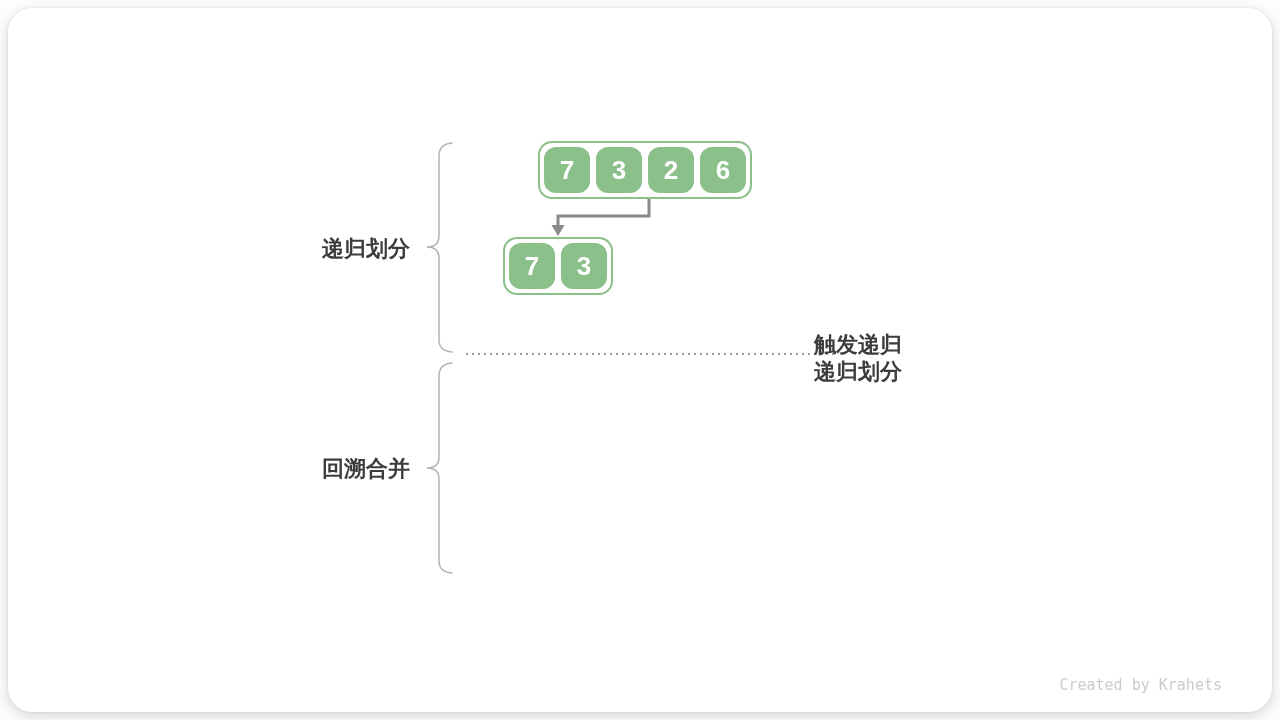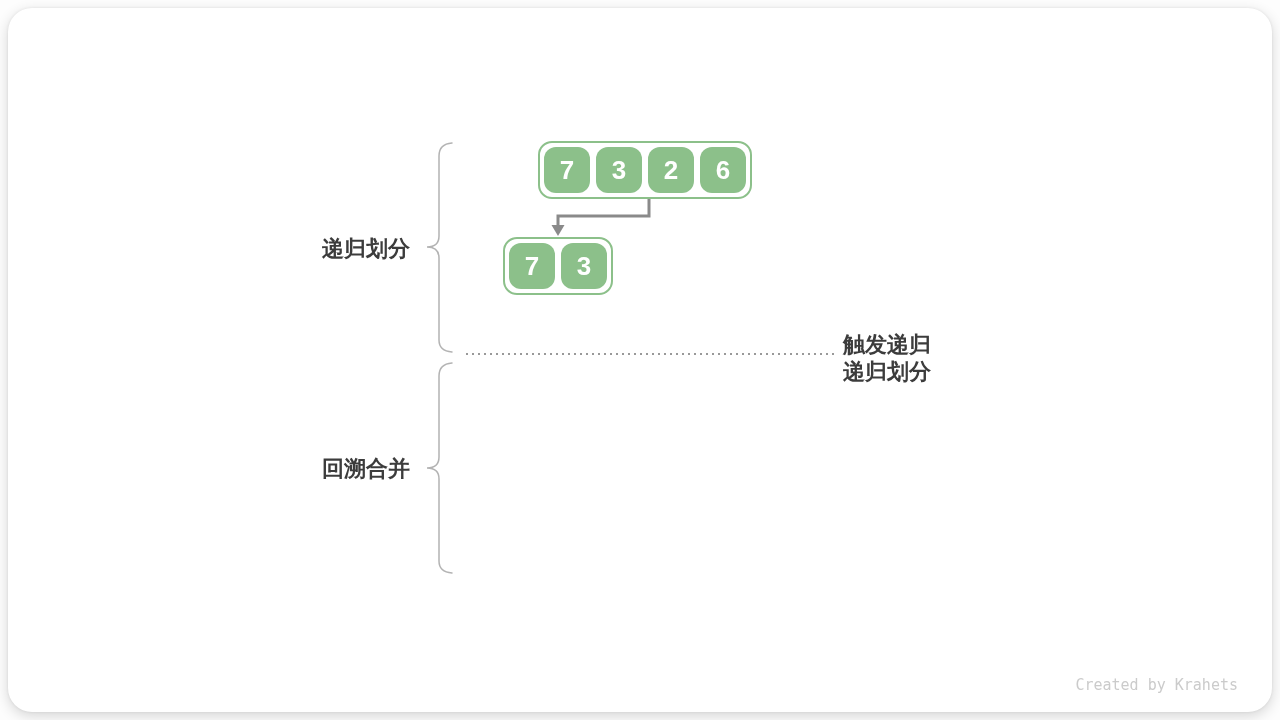--- a/index.html
+++ b/index.html
@@ -63,30 +63,30 @@
   .phase-label-divide { top: 236px; }
   .phase-label-merge  { top: 456px; }
   .dotted-line {
     position: absolute;
     left: 466px; top: 353px;
     width: 368px; height: 2px;
     background-image: repeating-linear-gradient(to right, #999999 0 2px, transparent 2px 6px);
   }
   .termination-note {
     position: absolute;
-    left: 843px; top: 331px;
+    left: 814px; top: 331px;
     font-size: 22px;
     font-weight: 700;
     color: #3c3c3c;
     line-height: 27px;
     white-space: nowrap;
   }
   .credit {
     position: absolute;
-    right: 42px; top: 676px;
+    right: 58px; top: 676px;
     font-family: "DejaVu Sans Mono", monospace;
     font-size: 15px;
     color: #cbcbcb;
     white-space: nowrap;
   }
 </style>
 </head>
 <body>
 
 <div class="card"></div>

